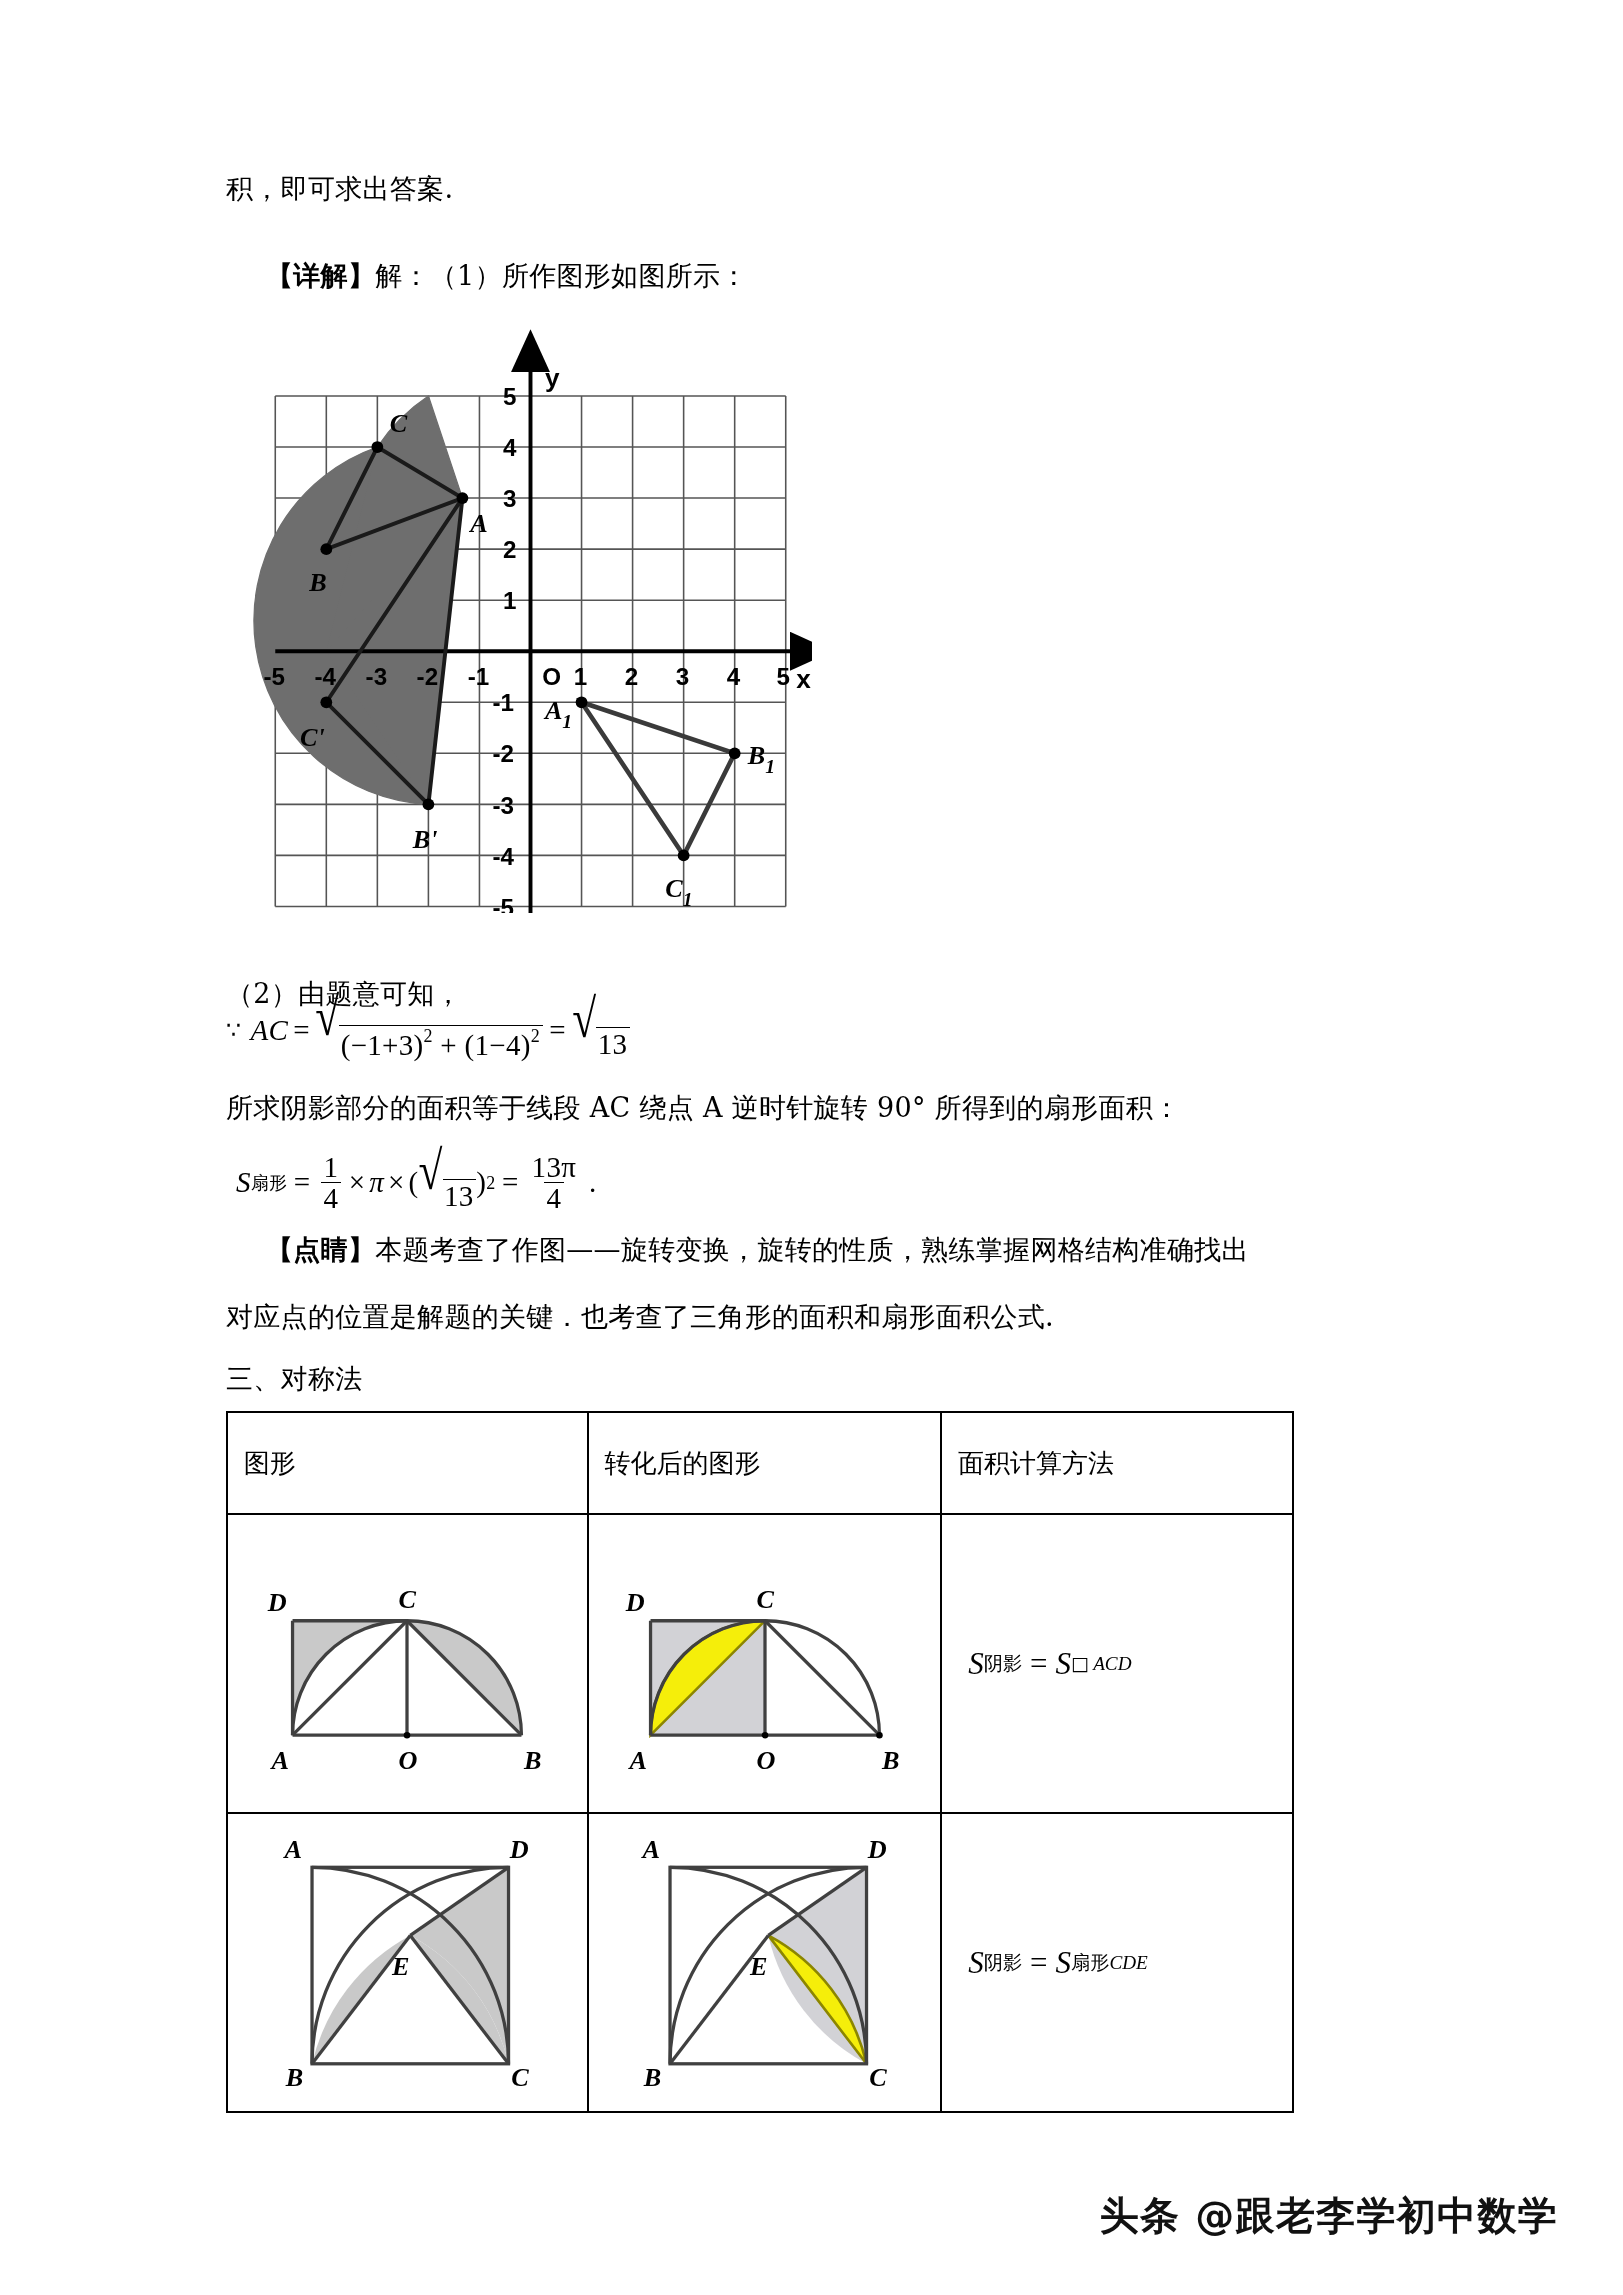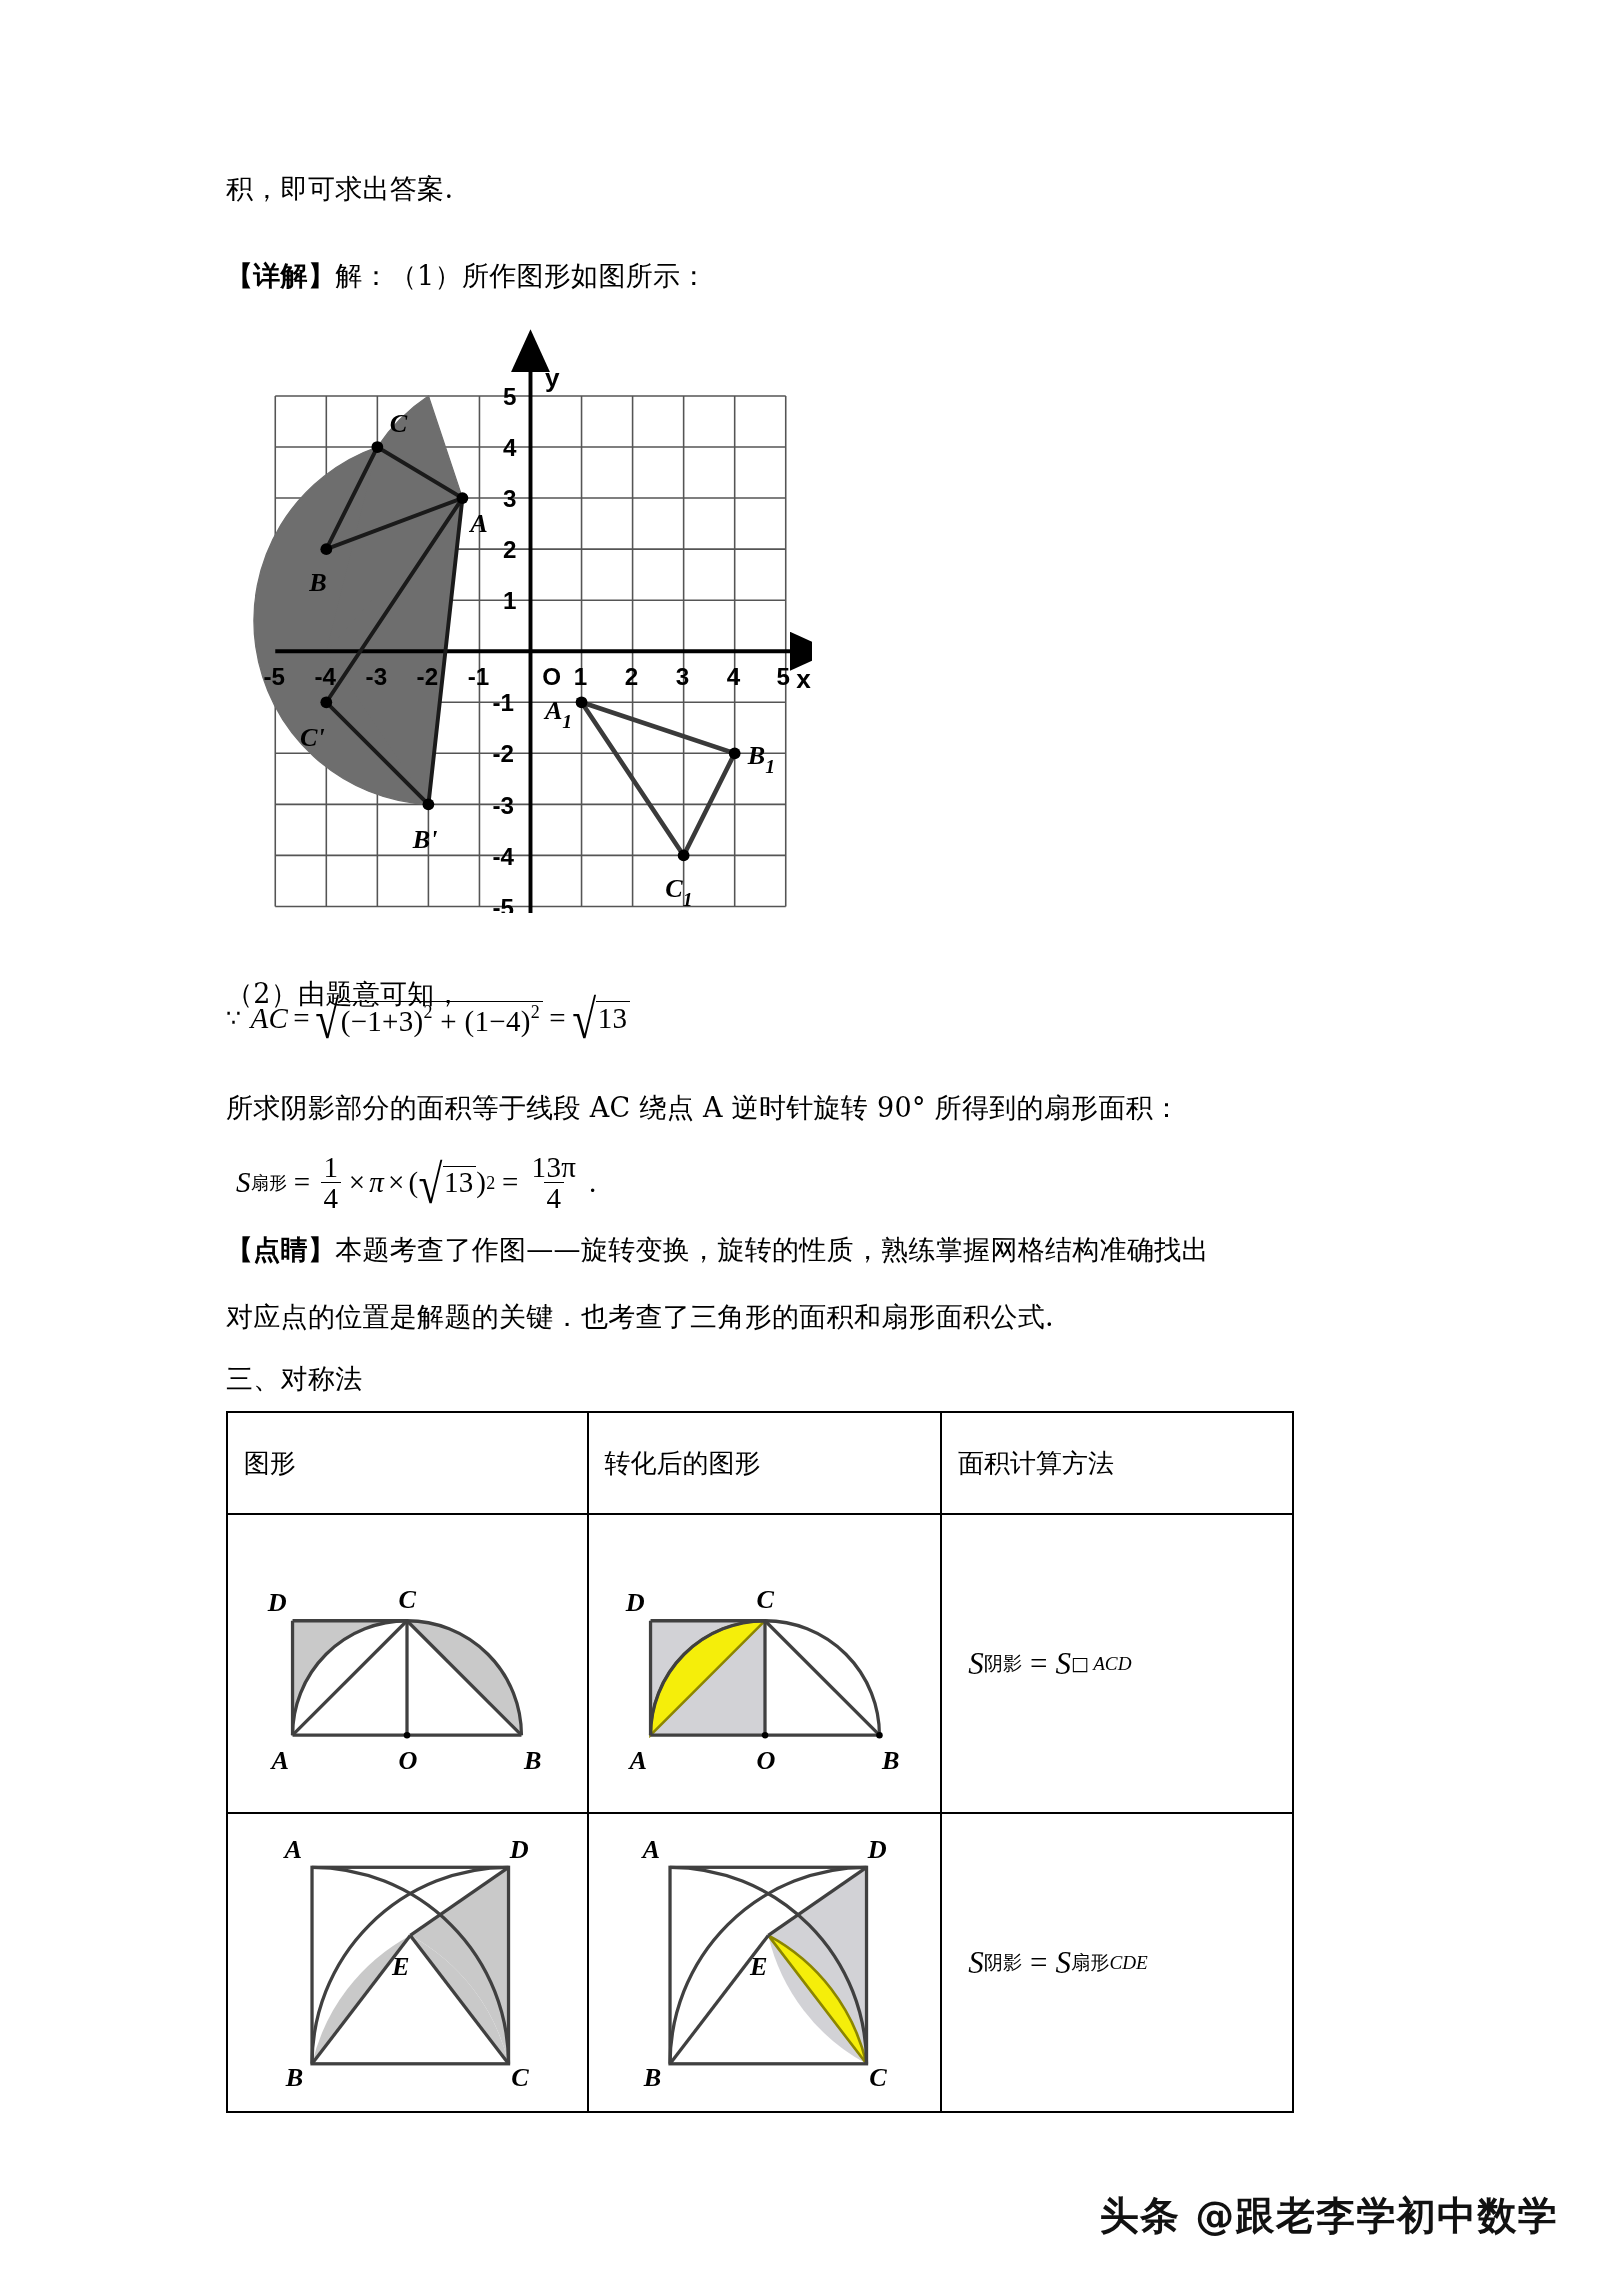--- a/index.html
+++ b/index.html
@@ -15,37 +15,37 @@
 
   
   .para{
     position:absolute;
     font-size:27px;
     line-height:1.0;
     letter-spacing:0.3px;
     white-space:nowrap;
   }
   .para.cjk{font-family:"DejaVu Serif","Liberation Serif",serif;}
-  .bold{font-weight:700;}
+  .bold{font-weight:700;margin-left:40px;}
 
   
   .math{font-family:"Liberation Serif","DejaVu Serif",serif;font-style:italic;display:inline-flex;align-items:center;}
   .mathrm{font-style:normal;}
   .sub{font-size:0.62em;font-style:normal;vertical-align:-0.35em;display:inline-block;}
   .subi{font-size:0.62em;font-style:italic;vertical-align:-0.35em;display:inline-block;}
   .sup{font-size:0.62em;font-style:normal;vertical-align:0.75em;display:inline-block;}
 
   .frac{display:inline-flex;flex-direction:column;align-items:center;vertical-align:middle;
         margin:0 3.9px;font-style:normal;line-height:1.05;}
   .frac .num{padding:0 2.6px;}
   .frac .den{padding:0 2.6px;border-top:1.6px solid #000;}
 
   .sqrt{display:inline-flex;align-items:stretch;font-style:normal;}
   .sqrt .rad{font-size:1.5em;line-height:0.8;transform:translateY(1.3px) scaleY(1.25);}
-  .sqrt .body{border-top:1.6px solid #000;padding:1.3px 2.6px 0 1.3px;}
+  .sqrt .body{border-top:1.6px solid #000;padding:1.3px 2.6px 0 1.3px;margin-top:24px;}
 
   
   #fig-coord{position:absolute;left:249px;top:324px;width:563px;height:589px;}
 
   
   .tbl{
     position:absolute;left:226px;top:1411px;
     width:1068px;
     border-collapse:collapse;
   }

